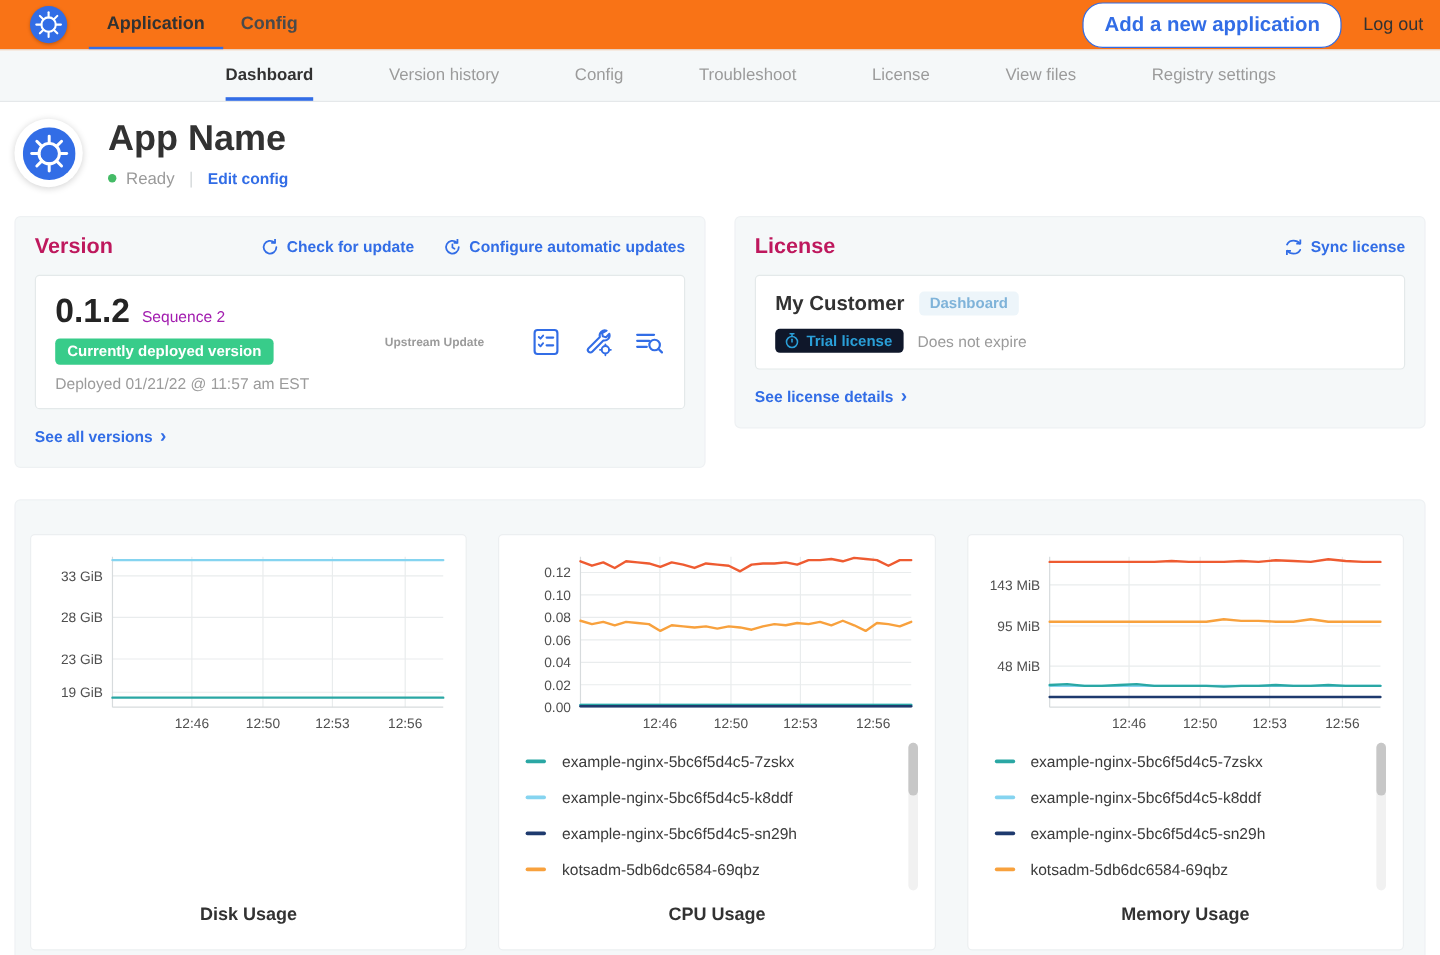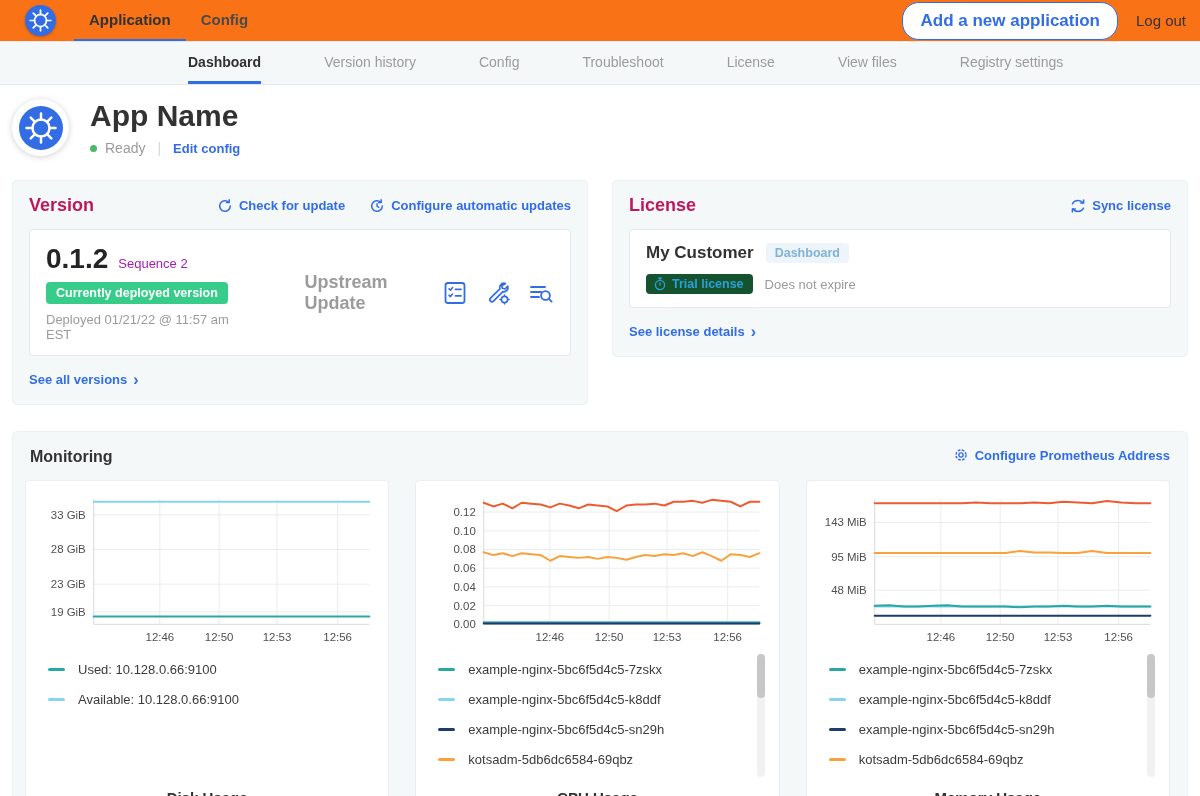--- a/index.html
+++ b/index.html
@@ -57,31 +57,31 @@
   .panel-head .head-links { margin-left:auto; display:flex; gap:24px; align-items:center; }
   .inner-card { background:#fff; border:1px solid #e4e9ea; border-radius:4px;
     margin-top:13px; padding:13px 16px; }
   .version-inner { display:flex; align-items:center; }
   .version-num-row { display:flex; align-items:baseline; gap:10px; }
   .version-num { font-size:28px; font-weight:800; color:#242424; }
   .seq { font-size:13px; color:#a21caf; }
   .badge-green { display:inline-block; margin-top:7px; background:#38cc8a; color:#fff;
     font-size:12.5px; font-weight:700; padding:4px 10px; border-radius:4px; }
   .deployed-at { margin-top:8px; font-size:13px; color:#9b9b9b; }
-  .upstream { margin-left:63px; font-size:18px; font-weight:600; color:#9b9b9b; }
+  .upstream { margin-left:63px; font-size:10px; font-weight:600; color:#9b9b9b; }
   .version-icons { margin-left:auto; display:flex; gap:17px; align-items:center; }
   .vicon { width:26px; height:26px; color:#326de6; cursor:pointer; }
   .panel-footer-link { margin-top:14px; }
 
   .license-name-row { display:flex; align-items:center; gap:12px; }
   .customer-name { font-size:17px; font-weight:700; color:#323232; }
   .badge-channel { background:#edf5fa; color:#7fb3d9; font-size:12.5px; font-weight:600;
     padding:3px 9px; border-radius:4px; }
   .license-meta-row { display:flex; align-items:center; gap:12px; margin-top:11px; }
-  .badge-trial { background:#14532d; color:#2a9fd8; font-size:12.5px; font-weight:700;
+  .badge-trial { background:#0f172a; color:#2a9fd8; font-size:12.5px; font-weight:700;
     padding:3px 9px 3px 7px; border-radius:4px; display:inline-flex; align-items:center; gap:5px; }
   .expiry { font-size:13px; color:#9b9b9b; }
 
   
   .panel-monitoring { margin-top:26px; padding:15px 17px 16px 12px; }
   .mon-head { display:flex; align-items:center; padding-left:5px; }
   .mon-title { font-size:16px; font-weight:700; color:#323232; }
   .charts-row { display:flex; gap:26px; margin-top:13px; }
   .chart-card { width:365px; height:347px; background:#fff; border:1px solid #eceff1;
     border-radius:4px; padding:10px 12px 12px 12px; display:flex; flex-direction:column; }
@@ -276,32 +276,20 @@
       <div class="panel-footer-link">
         <a class="link">
           <span>See license details</span>
             <span class="chev">›</span>
         </a>
       </div>
     </section>
   </div>
 
   <section class="panel panel-monitoring">
-    <div class="mon-head">
-      <span class="mon-title">Monitoring</span>
-      <span class="head-links" style="margin-left:auto;">
-        <a class="link">
-          <svg class="icon16" viewBox="0 0 16 16">
-            <circle cx="8" cy="8" r="2.1" fill="none" stroke="currentColor" stroke-width="1.4"></circle>
-            <circle cx="8" cy="8" r="5" fill="none" stroke="currentColor" stroke-width="1.4" stroke-dasharray="2.6 1.35"></circle>
-          </svg>
-          <span>Configure Prometheus Address</span>
-        </a>
-      </span>
-    </div>
 
     <div class="charts-row">
       <div class="chart-card">
         <div class="chart-plot">
             <svg viewBox="0 0 340 162">
               <rect x="56" y="8" width="277" height="126" fill="#ffffff"></rect>
               <line x1="122.48" y1="8" x2="122.48" y2="134" stroke="#e9eced" stroke-width="1"></line>
               <line x1="182.03500000000003" y1="8" x2="182.03500000000003" y2="134" stroke="#e9eced" stroke-width="1"></line>
               <line x1="240.205" y1="8" x2="240.205" y2="134" stroke="#e9eced" stroke-width="1"></line>
               <line x1="301.145" y1="8" x2="301.145" y2="134" stroke="#e9eced" stroke-width="1"></line>
@@ -315,30 +303,20 @@
               <text x="48" y="28.011049723756894" text-anchor="end" font-size="11.5" fill="#4f4f4f" font-family="Liberation Sans, DejaVu Sans, sans-serif">33 GiB</text>
               <line x1="56" y1="8" x2="56" y2="134" stroke="#d7dbdd" stroke-width="1"></line>
               <line x1="56" y1="134" x2="333" y2="134" stroke="#d7dbdd" stroke-width="1"></line>
               <text x="122.48" y="151" text-anchor="middle" font-size="11.5" fill="#4f4f4f" font-family="Liberation Sans, DejaVu Sans, sans-serif">12:46</text>
               <text x="182.03500000000003" y="151" text-anchor="middle" font-size="11.5" fill="#4f4f4f" font-family="Liberation Sans, DejaVu Sans, sans-serif">12:50</text>
               <text x="240.205" y="151" text-anchor="middle" font-size="11.5" fill="#4f4f4f" font-family="Liberation Sans, DejaVu Sans, sans-serif">12:53</text>
               <text x="301.145" y="151" text-anchor="middle" font-size="11.5" fill="#4f4f4f" font-family="Liberation Sans, DejaVu Sans, sans-serif">12:56</text>
               <polyline points="56.0,10.8 86.8,10.8 117.6,10.8 148.3,10.8 179.1,10.8 209.9,10.8 240.7,10.8 271.4,10.8 302.2,10.8 333.0,10.8" fill="none" stroke="#85d4f0" stroke-width="2" stroke-linejoin="round" stroke-linecap="round"></polyline>
               <polyline points="56.0,126.0 86.8,126.0 117.6,126.0 148.3,126.0 179.1,126.0 209.9,126.0 240.7,126.0 271.4,126.0 302.2,126.0 333.0,126.0" fill="none" stroke="#2aa7a4" stroke-width="2" stroke-linejoin="round" stroke-linecap="round"></polyline>
             </svg>
-          </div>
-        <div class="chart-legend">
-            <div class="legend-item">
-              <span class="legend-swatch" style="background: rgb(42, 167, 164);"></span>
-              <span class="legend-label">Used: 10.128.0.66:9100</span>
-            </div>
-            <div class="legend-item">
-              <span class="legend-swatch" style="background: rgb(133, 212, 240);"></span>
-              <span class="legend-label">Available: 10.128.0.66:9100</span>
-            </div>
           </div>
         <div class="chart-title">Disk Usage</div>
       </div>
       <div class="chart-card">
         <div class="chart-plot">
             <svg viewBox="0 0 340 162">
               <rect x="56" y="8" width="277" height="126" fill="#ffffff"></rect>
               <line x1="122.48" y1="8" x2="122.48" y2="134" stroke="#e9eced" stroke-width="1"></line>
               <line x1="182.03500000000003" y1="8" x2="182.03500000000003" y2="134" stroke="#e9eced" stroke-width="1"></line>
               <line x1="240.205" y1="8" x2="240.205" y2="134" stroke="#e9eced" stroke-width="1"></line>

